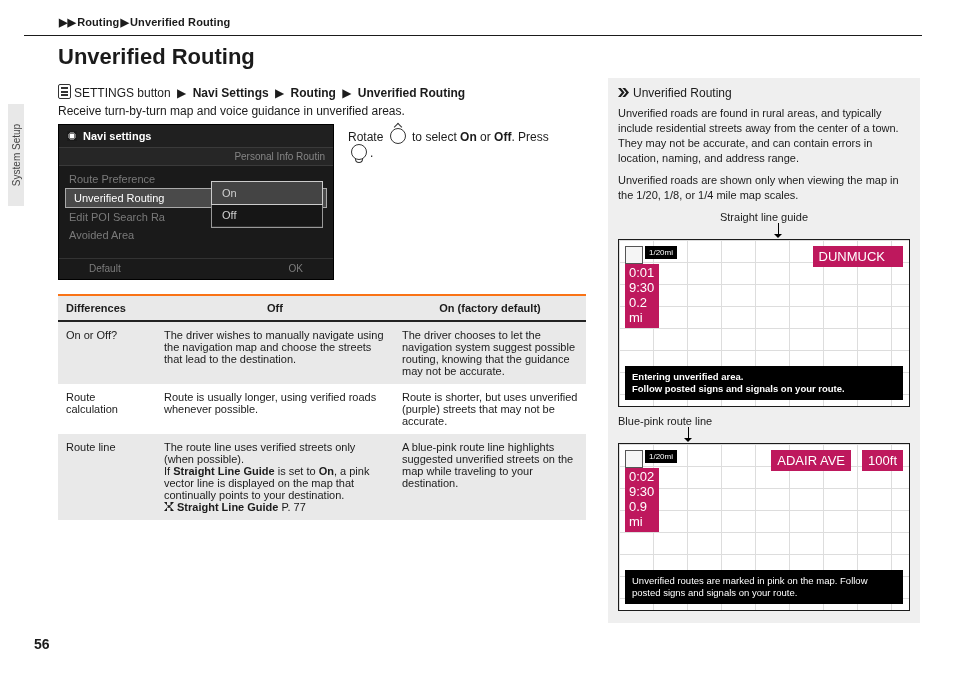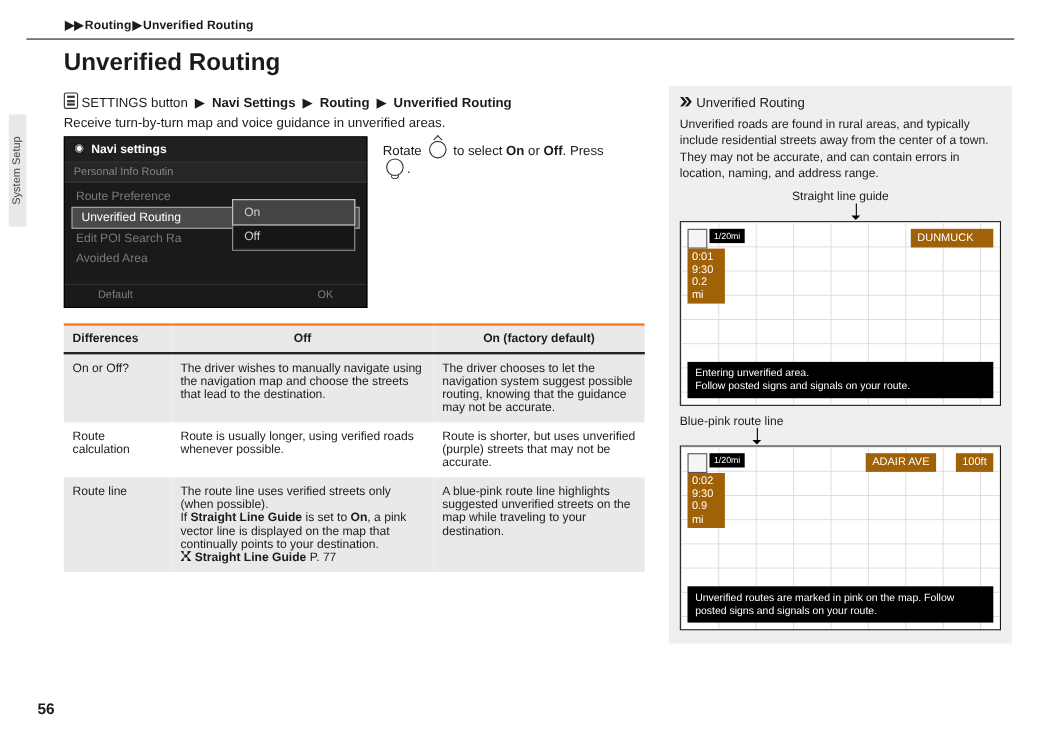--- a/index.html
+++ b/index.html
@@ -11,21 +11,21 @@
   .content{display:flex;gap:22px;}
   .left{width:528px;margin-left:34px;}
   .right{width:312px;}
   .path{font-size:12px;margin:6px 0 4px 0;}
   .path .sep{display:inline-block;margin:0 3px;}
   .intro{font-size:12px;margin:2px 0 6px 0;}
   .step-row{display:flex;gap:14px;align-items:flex-start;margin-bottom:14px;}
   .screenshot{width:276px;height:156px;border:1px solid #000;background:#1a1a1a;color:#e8e8e8;font-size:11px;position:relative;box-sizing:border-box;}
   .ss-title{background:#202020;color:#fff;padding:5px 8px;border-bottom:1px solid #3a3a3a;font-weight:600;}
   .ss-title::before{content:"";display:inline-block;width:10px;height:10px;background:radial-gradient(circle,#fff 30%,#777 32%,#777 55%,#1a1a1a 58%);margin-right:6px;vertical-align:-1px;}
-  .ss-tabs{background:#262626;color:#858585;font-size:10px;padding:3px 8px;border-bottom:1px solid #3a3a3a;}
+  .ss-tabs{background:#262626;color:#858585;font-size:10px;padding:3px 8px;border-bottom:1px solid #3a3a3a;text-align:right;}
   .ss-list{padding:4px 0;}
   .ss-item{padding:3px 10px;color:#7a7a7a;}
   .ss-item.sel{background:#4a4a4a;color:#fff;border:1px solid #aaa;margin:0 6px;padding:3px 8px;position:relative;}
   .ss-popup{position:absolute;right:10px;top:56px;width:110px;border:1px solid #999;background:#161616;}
   .ss-popup .opt{padding:5px 10px;color:#cfcfcf;border-bottom:1px solid #2f2f2f;}
   .ss-popup .opt.sel{background:#444;border:1px solid #ccc;margin:-1px;}
   .ss-footer{position:absolute;bottom:0;left:0;right:0;display:flex;justify-content:space-between;padding:4px 30px 5px 30px;color:#7d7d7d;font-size:10px;border-top:1px solid #333;text-align:center;}
   .step-text{font-size:12px;width:220px;padding-top:4px;}
   .dial-icon{display:inline-block;width:14px;height:14px;border:1.2px solid #333;border-radius:50%;position:relative;vertical-align:-3px;margin:0 3px;}
   .dial-icon::before{content:"";position:absolute;top:-5px;left:50%;width:5px;height:5px;border-top:1.2px solid #333;border-right:1.2px solid #333;transform:translateX(-50%) rotate(-45deg);}
@@ -47,21 +47,21 @@
   .sidebox p{margin:0 0 8px 0;line-height:1.35;}
   .label-arrow{font-size:11px;text-align:center;margin:2px 0 0 0;}
   .arrow-down{position:relative;height:16px;}
   .arrow-down::before{content:"";position:absolute;left:50%;top:0;height:12px;border-left:1px solid #000;}
   .arrow-down::after{content:"";position:absolute;left:50%;top:11px;border:4px solid transparent;border-top-color:#000;transform:translateX(-50%);}
   .mapimg{width:100%;height:168px;border:1px solid #1b1b1b;background:#fff;position:relative;box-sizing:border-box;overflow:hidden;}
   .mapimg .grid{position:absolute;inset:0;background:
     linear-gradient(#ddd 1px,transparent 1px) 0 0/100% 22px,
     linear-gradient(90deg,#ddd 1px,transparent 1px) 0 0/34px 100%;}
   .map-toast{position:absolute;left:6px;right:6px;bottom:6px;background:#000;color:#fff;font-size:9.5px;padding:5px 7px;line-height:1.25;}
-  .map-chip{position:absolute;font-size:10px;background:#a16207;color:#fff;padding:2px 4px;}
+  .map-chip{position:absolute;font-size:13px;background:#be185d;color:#fff;padding:2px 4px;}
   .map-chip.b{left:6px;top:24px;width:26px;text-align:left;line-height:1.15;}
   .map-chip.tr{right:6px;top:6px;padding:3px 18px 3px 6px;}
   .map-chip.tr2{right:6px;top:6px;padding:3px 6px 3px 6px;}
   .sc{position:absolute;left:6px;top:6px;width:16px;height:16px;border:1px solid #555;background:#f5f5f5;}
   .sc2{position:absolute;left:26px;top:6px;font-size:8px;background:#000;color:#fff;padding:2px 4px;}
   .gap{height:6px;}
   .arrow-pos1{margin-left:150px;width:20px;}
   .arrow-pos2{margin-left:60px;width:20px;}
   .label-left{text-align:left;}
   .tab-side{position:absolute;left:8px;top:104px;width:16px;height:102px;background:#e8e8e8;}
@@ -150,33 +150,34 @@
           <td>A blue-pink route line highlights suggested unverified streets on the map while traveling to your destination.</td>
         </tr>
         </tbody>
       </table>
     </div>
 
     <div class="right">
       <div class="sidebox">
         <div class="side-title">Unverified Routing</div>
         <p>Unverified roads are found in rural areas, and typically include residential streets away from the center of a town. They may not be accurate, and can contain errors in location, naming, and address range.</p>
+        <p>Unverified roads are shown only when viewing the map in the 1/20, 1/8, or 1/4 mile map scales.</p>
 
         <div class="label-arrow">Straight line guide</div>
         <div class="arrow-down arrow-pos1"></div>
         <div class="mapimg">
           <div class="grid"></div>
           <div class="sc"></div>
           <div class="sc2">1/20mi</div>
           <div class="map-chip b" style="white-space:pre-line;">0:01
   9:30
 0.2
 mi</div>
           <div class="map-chip tr">DUNMUCK</div>
-          <div class="map-toast" style="white-space:pre-line;">Entering unverified area.
+          <div class="map-toast" style="white-space:pre-line;font-weight:bold;">Entering unverified area.
 Follow posted signs and signals on your route.</div>
         </div>
 
         <div class="gap"></div>
         <div class="label-arrow label-left">Blue-pink route line</div>
         <div class="arrow-down arrow-pos2"></div>
         <div class="mapimg">
           <div class="grid"></div>
           <div class="sc"></div>
           <div class="sc2">1/20mi</div>

